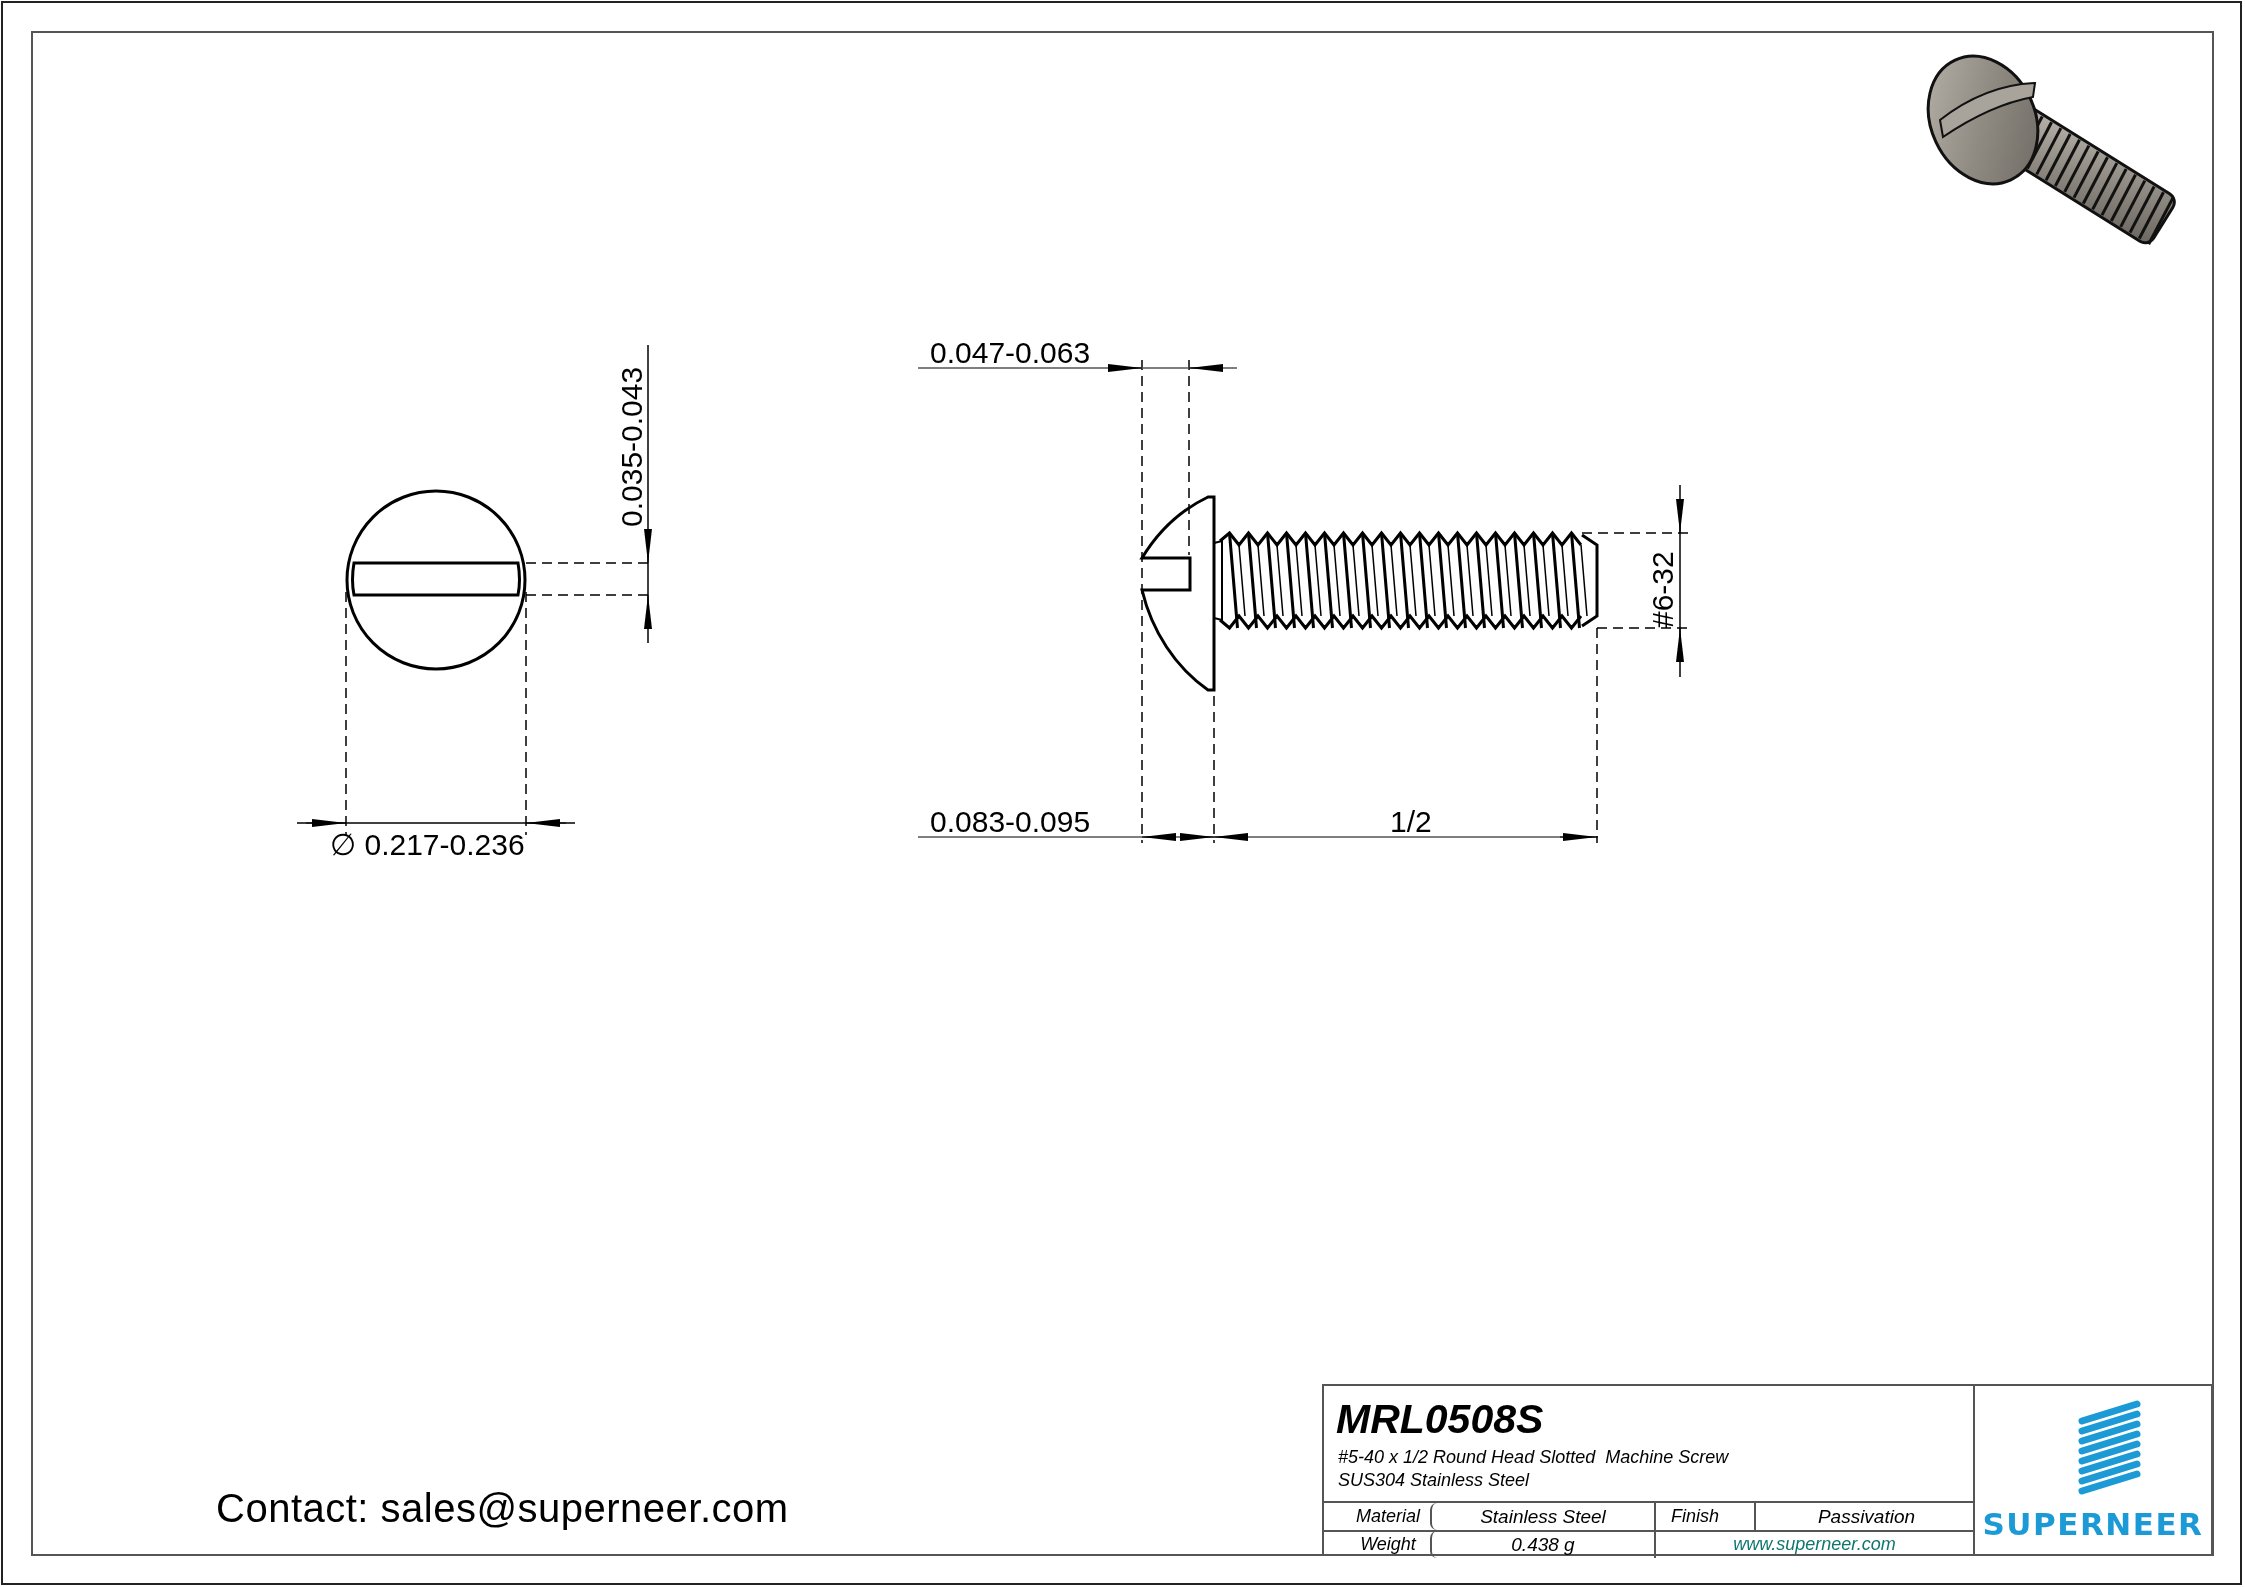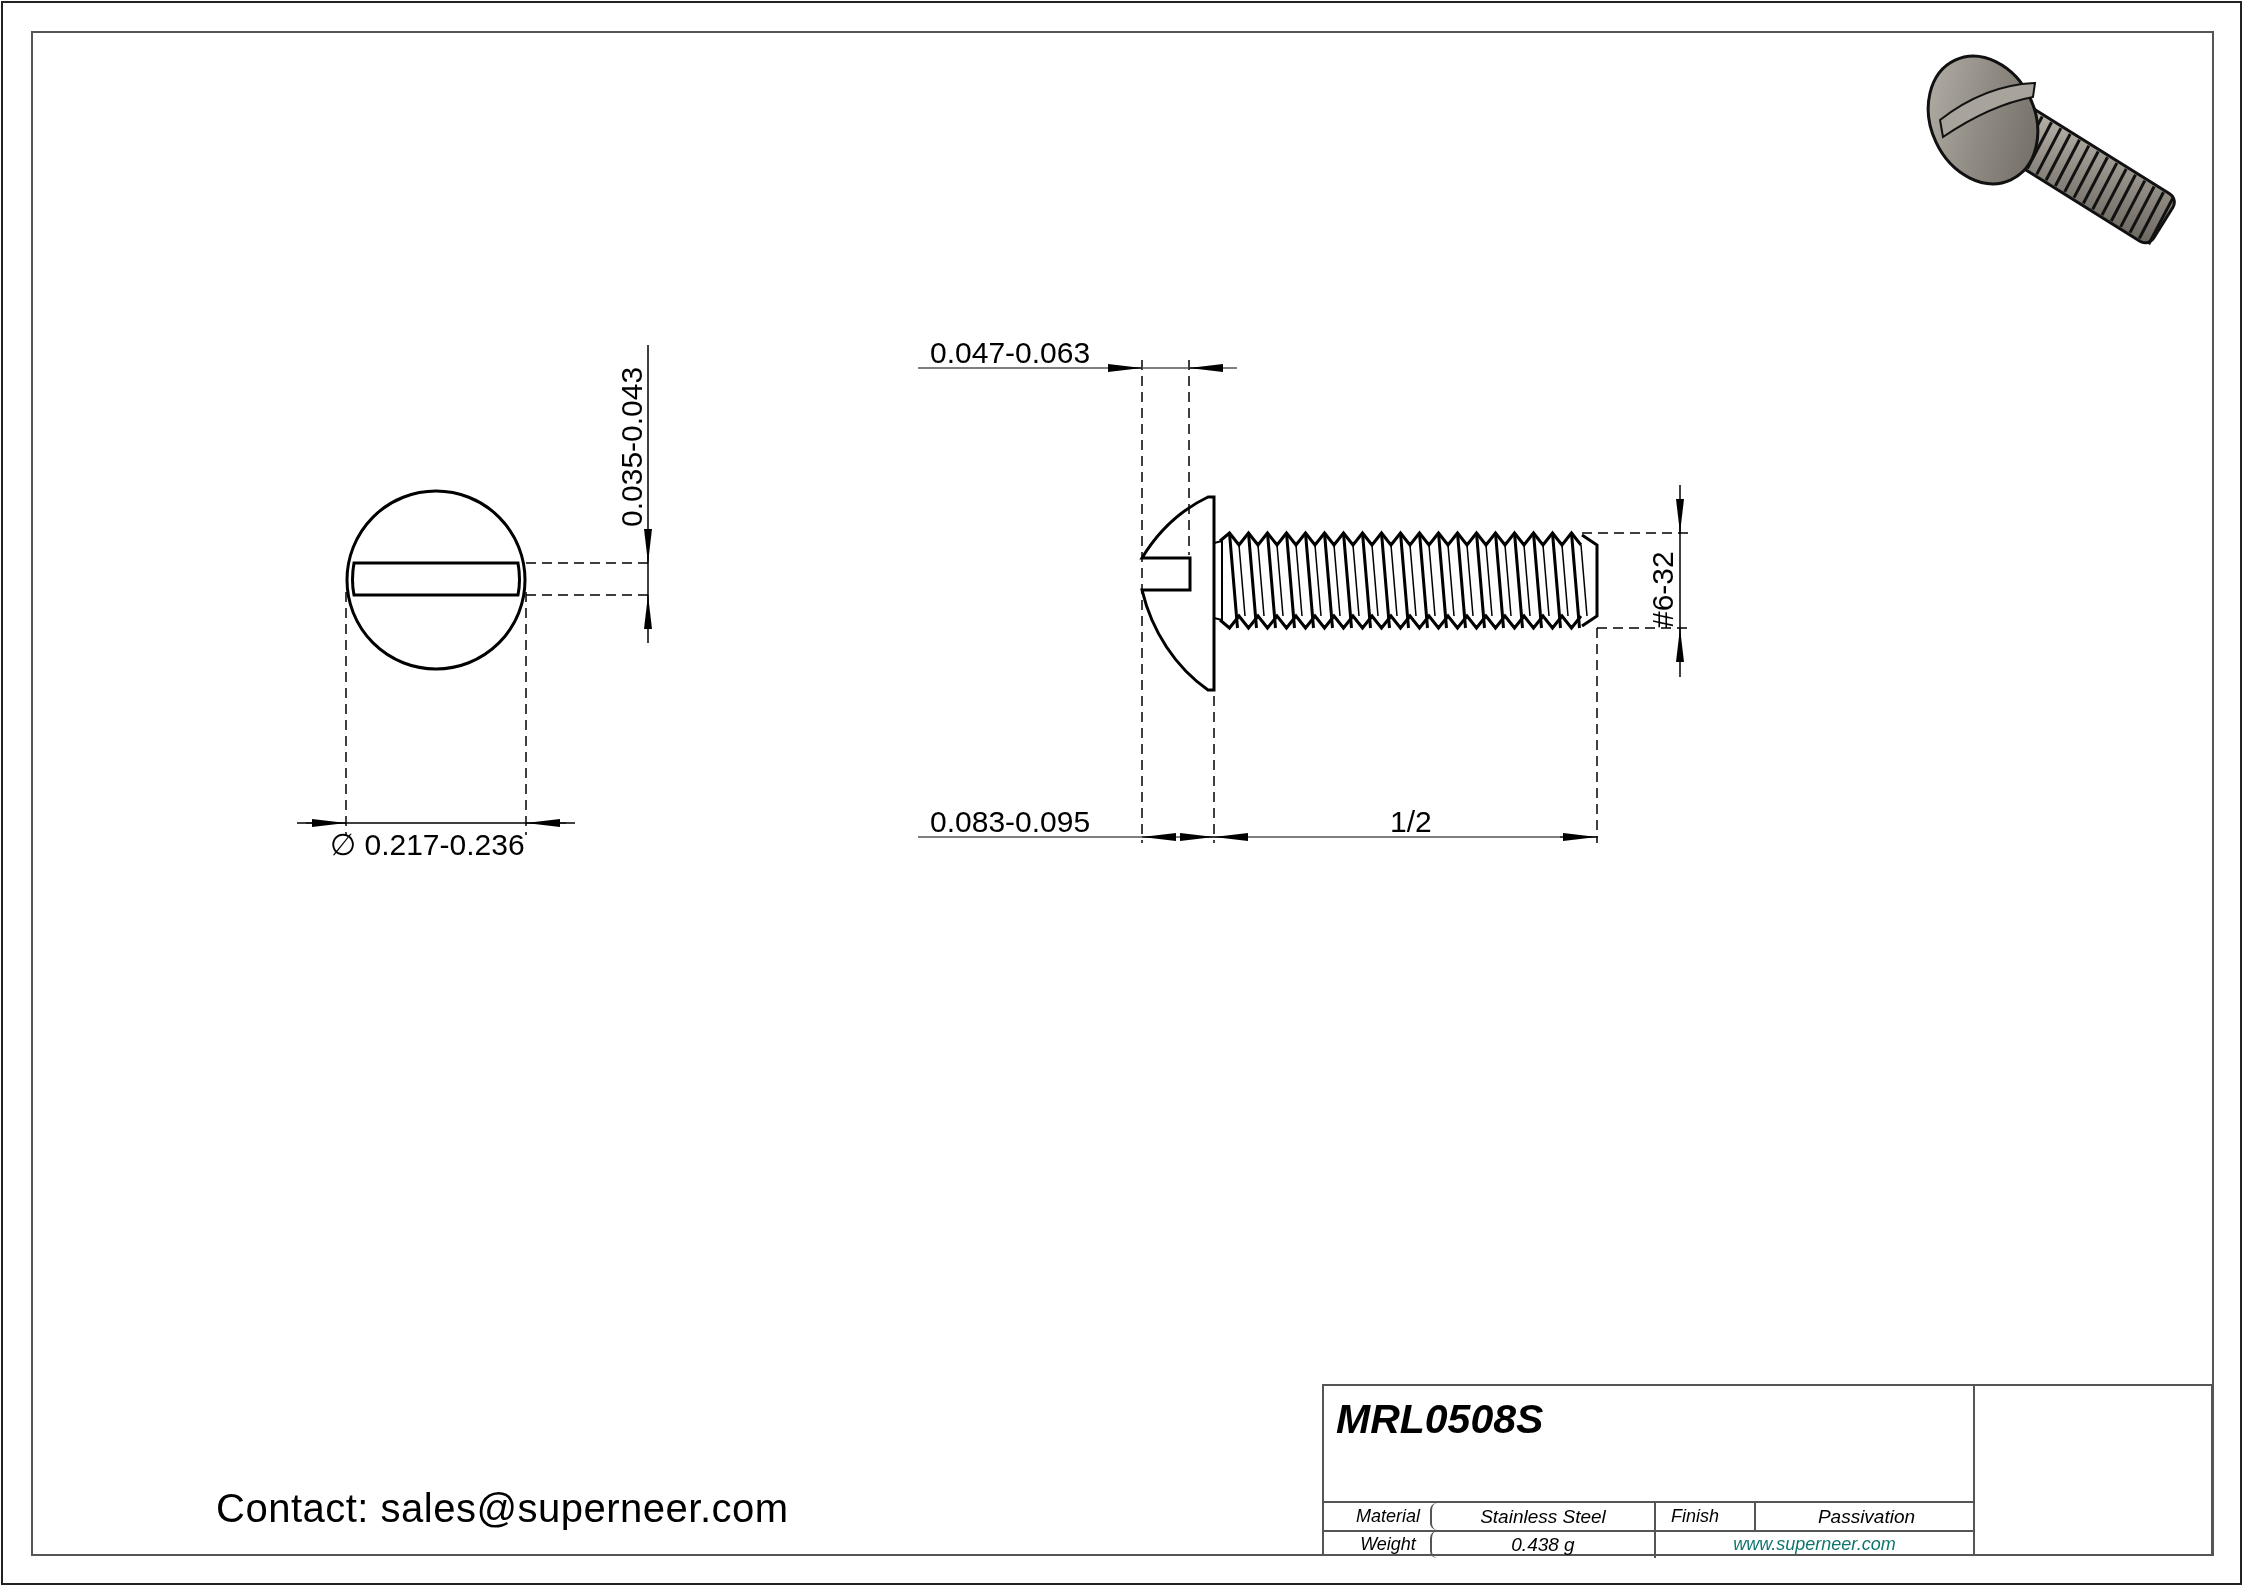--- a/index.html
+++ b/index.html
@@ -186,27 +186,44 @@
     <ellipse cx="68" cy="75" rx="52" ry="66" transform="rotate(-25 68 75)" fill="url(#metal)" stroke="#111" stroke-width="3"></ellipse>
     <path d="M25,75 Q70,40 120,38 L118,52 Q75,60 28,92 Z" fill="#a8a39b" stroke="#111" stroke-width="2"></path>
   </g>
 </svg>
 
 <div class="contact">Contact: sales@superneer.com</div>
 
 <div class="title-block">
   <div class="tb-main">
     <div class="tb-code">MRL0508S</div>
+    <div class="tb-desc"><span>#5-40 x 1/2 Round Head Slotted  Machine Screw</span>
+<span>SUS304 Stainless Steel</span></div>
     <div class="tb-grid">
       <div class="tb-row r1">
         <div class="tb-cell c1">Material</div>
         <div class="tb-cell c2 bl">Stainless Steel</div>
         <div class="tb-cell c3 bl">Finish</div>
         <div class="tb-cell c4 bl">Passivation</div>
       </div>
       <div class="tb-row r2">
         <div class="tb-cell c1">Weight</div>
         <div class="tb-cell c2 bl">0.438 g</div>
         <div class="tb-cell c34 bl url">www.superneer.com</div>
       </div>
     </div>
   </div>
+  <div class="tb-logo">
+    <svg width="236" height="110" style="position:absolute;left:0;top:0">
+      <g stroke="#1b9ad6" stroke-width="7" stroke-linecap="round">
+        <line x1="107" y1="35" x2="162" y2="18"></line>
+        <line x1="107" y1="45" x2="162" y2="28"></line>
+        <line x1="107" y1="55" x2="162" y2="38"></line>
+        <line x1="107" y1="65" x2="162" y2="48"></line>
+        <line x1="107" y1="75" x2="162" y2="58"></line>
+        <line x1="107" y1="85" x2="162" y2="68"></line>
+        <line x1="107" y1="95" x2="162" y2="78"></line>
+        <line x1="107" y1="105" x2="162" y2="88"></line>
+      </g>
+    </svg>
+    <div class="logo-word">SUPERNEER</div>
+  </div>
 </div>
 
 </body></html>

